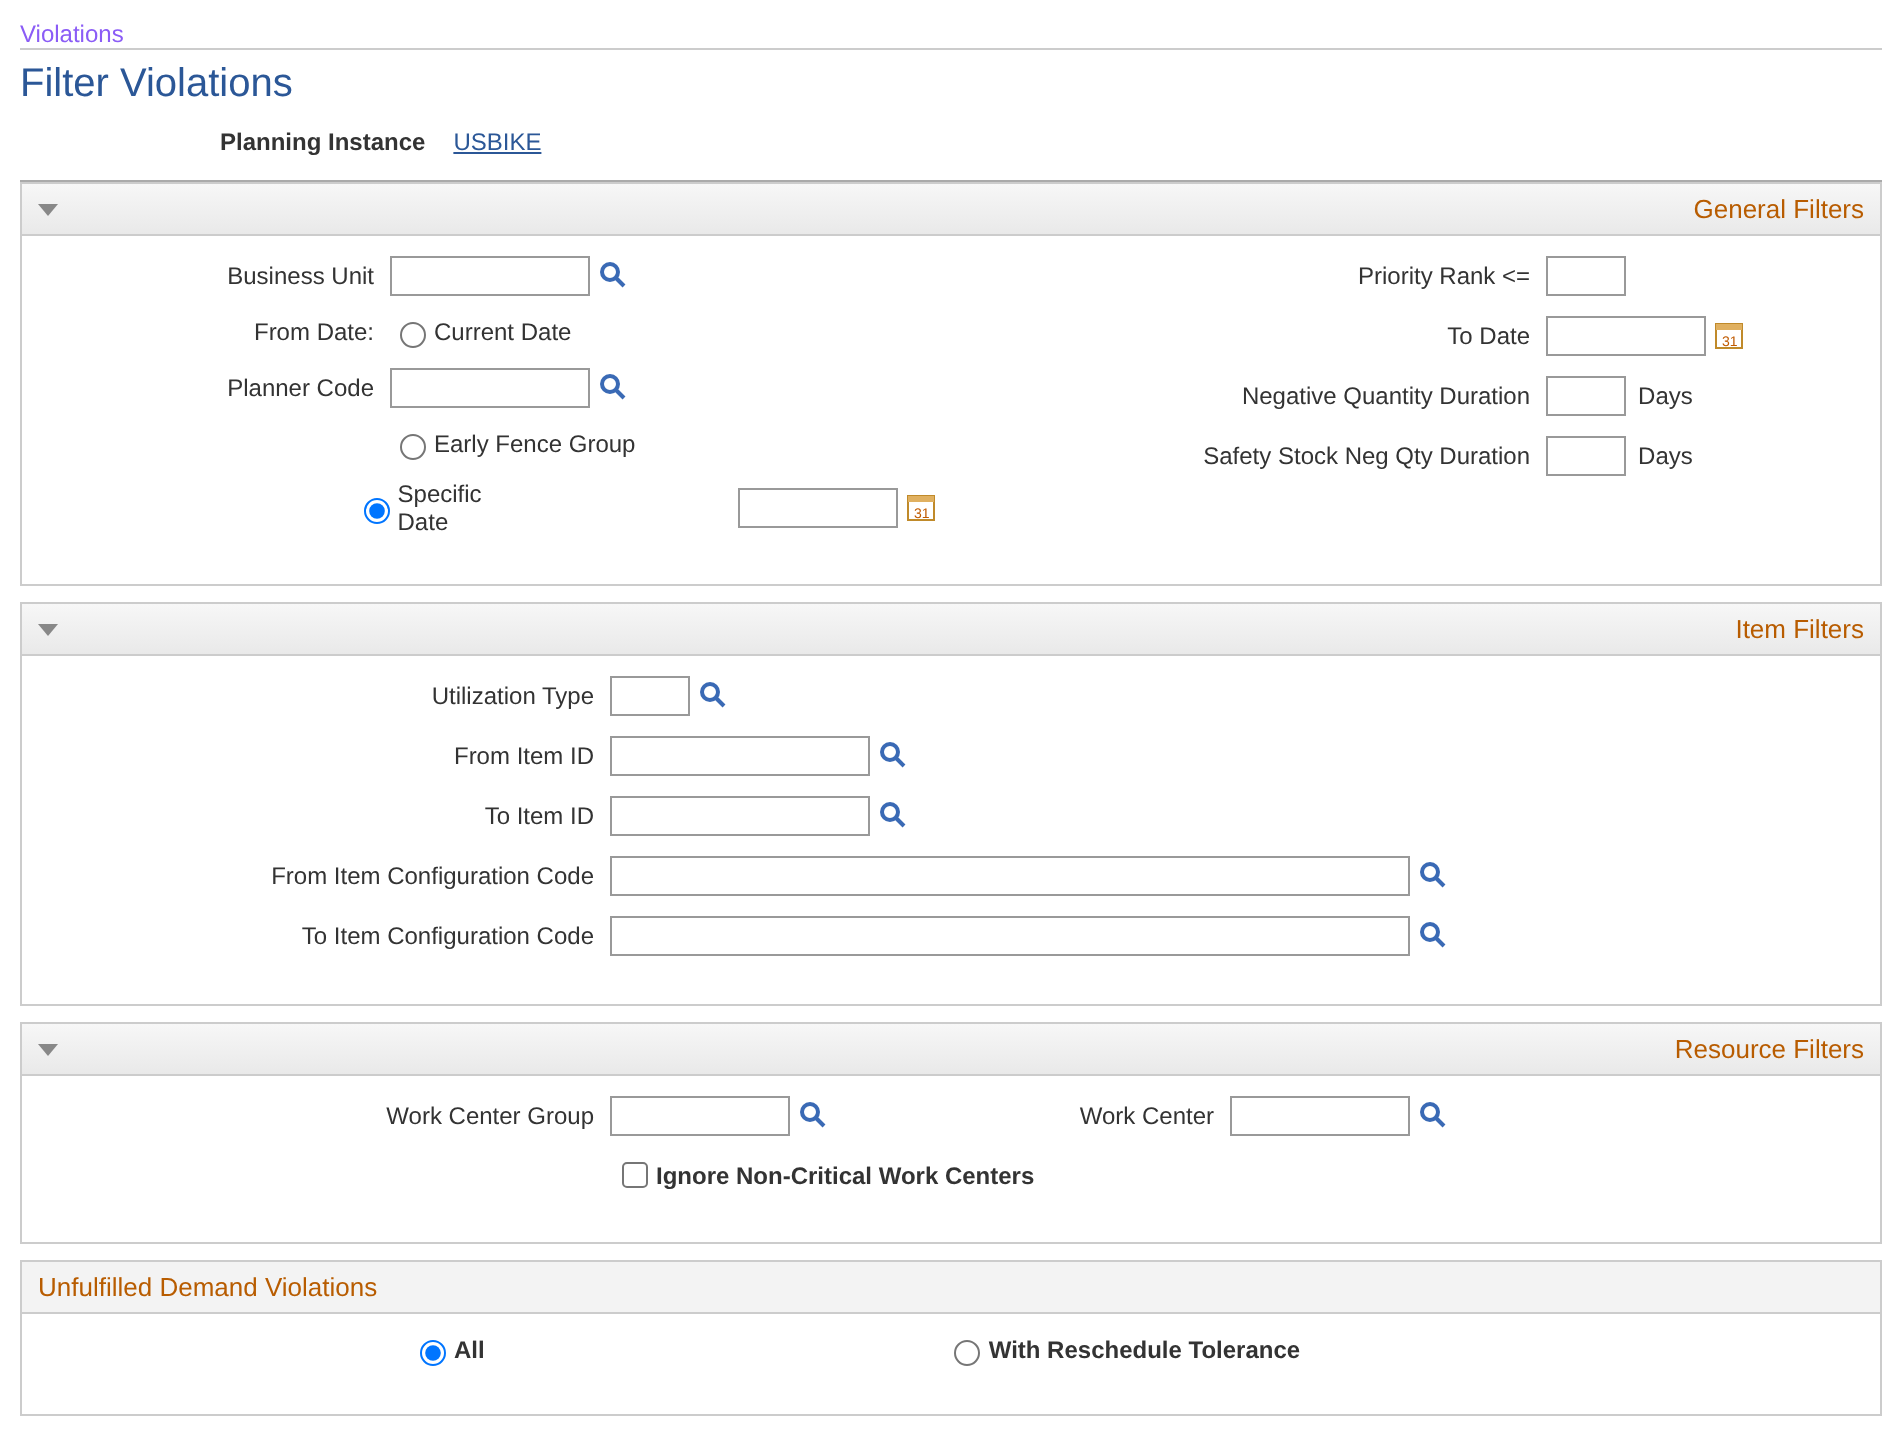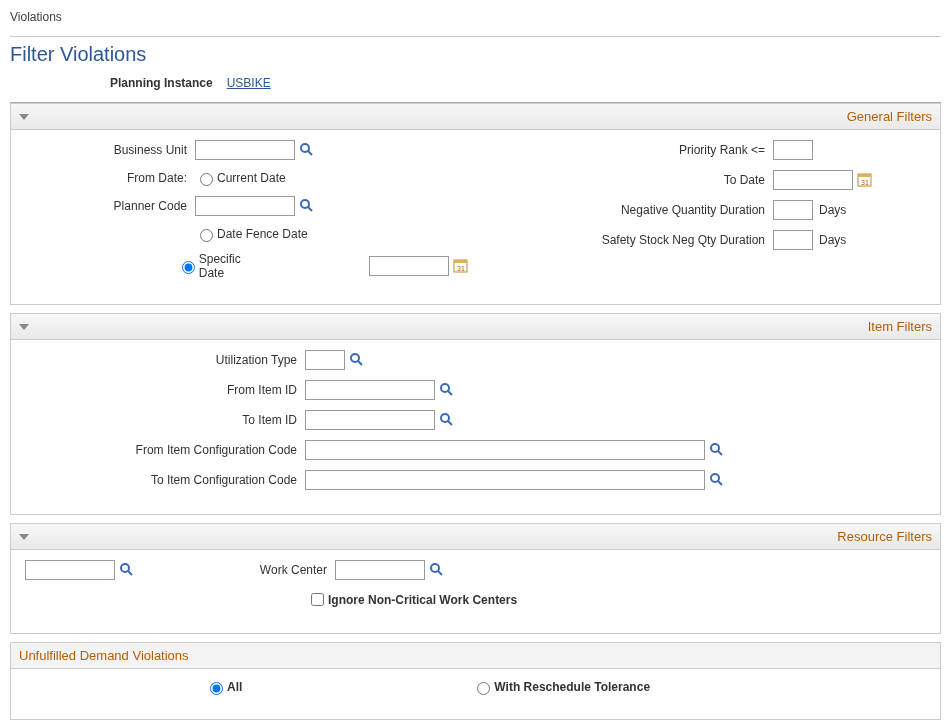--- a/index.html
+++ b/index.html
@@ -5,23 +5,23 @@
   * { box-sizing: border-box; }
   body {
     font-family: Arial, Helvetica, sans-serif;
     font-size: 12px;
     color: #333;
     margin: 0;
     padding: 10px;
     background: #fff;
   }
   .breadcrumb {
-    color: #404040;
-    font-size: 12px;
-    padding-bottom: 12px;
+    color: #8b5cf6;
+    font-size: 12px;
+    padding-bottom: 0;
     border-bottom: 1px solid #ccc;
   }
   .page-title {
     color: #2b5797;
     font-size: 20px;
     font-weight: normal;
     margin: 6px 0 10px 0;
   }
   .top-row {
     display: flex;
@@ -168,21 +168,21 @@
           <span class="lookup-icon">
               <svg width="16" height="16">
                 <use href="#mag"></use>
               </svg>
             </span>
         </div>
         <div class="row">
           <span class="lbl-r"></span>
           <span class="rad-wrap">
             <input type="radio" name="fd" style="">
-            <span>Date Fence Date</span>
+            <span>Early Fence Group</span>
           </span>
         </div>
         <div class="row">
           <span class="lbl-r"></span>
           <span class="rad-wrap" style="margin-right:110px;">
             <input type="radio" name="fd" checked="" style="">
             <span>Specific Date</span>
           </span>
           <input type="text" class="date-input" value="" style="">
           <span class="cal-icon">
@@ -275,20 +275,21 @@
   </div>
 </div>
 
 <div class="section">
   <div class="section-header">
     <span class="tri"></span>
     <span>Resource Filters</span>
   </div>
   <div class="section-body">
     <div class="row">
+      <span class="lbl-r" style="width:280px;">Work Center Group</span>
       <input type="text" style="width: 90px;" value="">
       <span class="lookup-icon">
           <svg width="16" height="16">
             <use href="#mag"></use>
           </svg>
         </span>
       <span class="lbl-r" style="width:200px;">Work Center</span>
       <input type="text" style="width: 90px;" value="">
       <span class="lookup-icon">
           <svg width="16" height="16">

